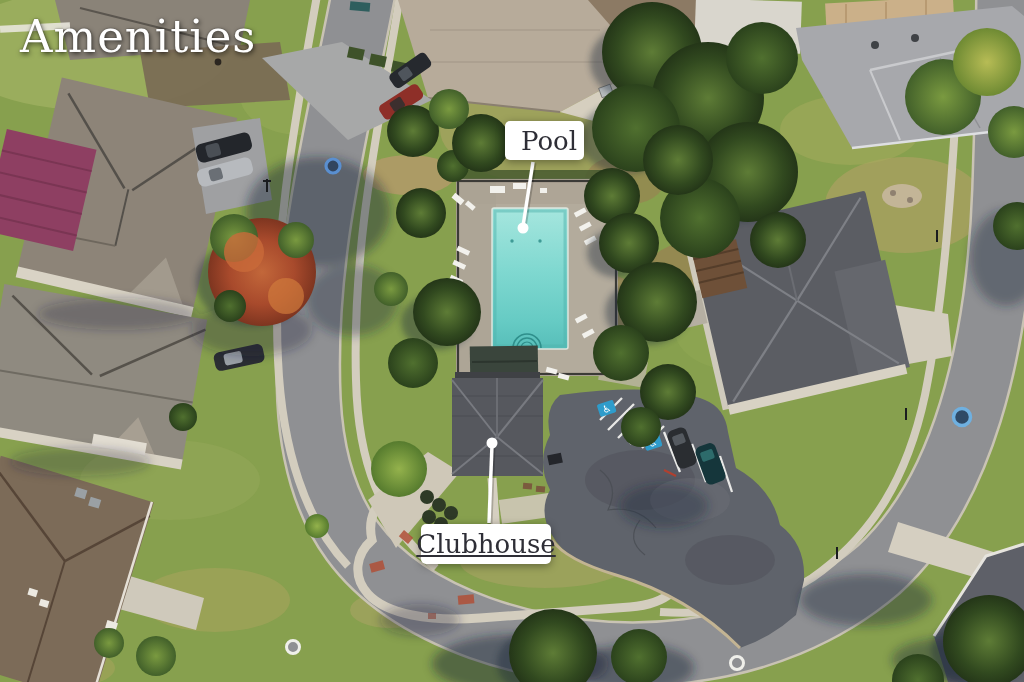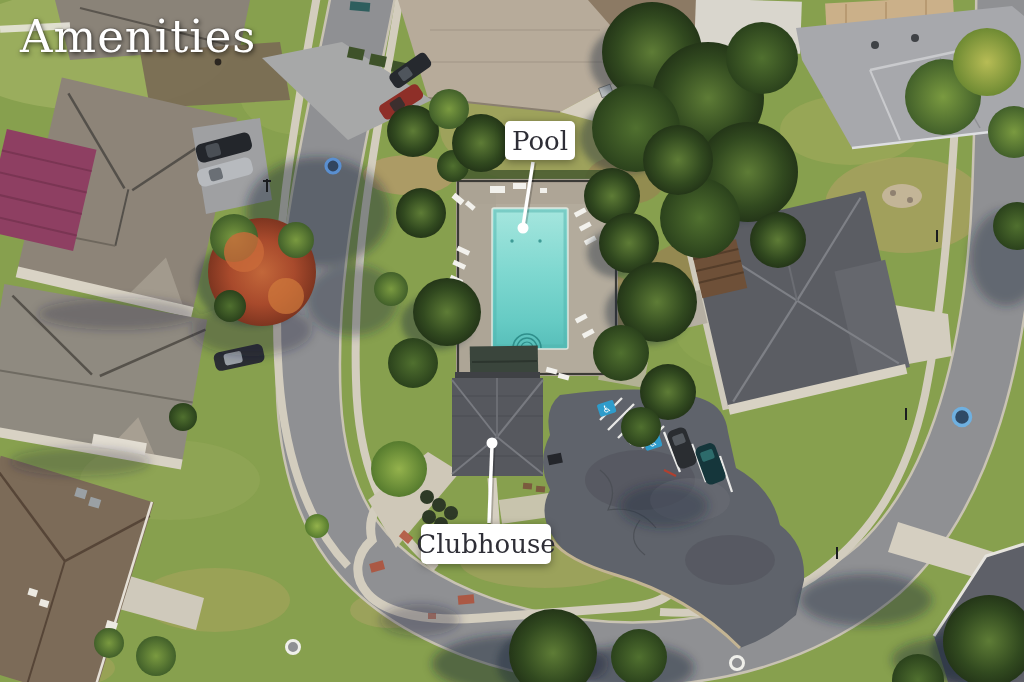--- a/index.html
+++ b/index.html
@@ -5,22 +5,22 @@
   html,body{margin:0;padding:0;background:#222;}
   #stage{position:relative;width:1024px;height:682px;overflow:hidden;
          font-family:"DejaVu Serif","Liberation Serif",serif;background:#87A04E;}
   #stage svg{position:absolute;left:0;top:0;}
   .overlay{position:absolute;z-index:10;}
   .title{left:20px;top:10px;font-size:45px;color:#ffffff;letter-spacing:1px;
          text-shadow:1px 2px 5px rgba(0,0,0,.65),0 0 2px rgba(0,0,0,.4);text-align:right;}
   .callout-label{background:#ffffff;color:#2E2E36;border-radius:5px;
          box-shadow:0 2px 8px rgba(0,0,0,.38);display:flex;align-items:center;
          justify-content:center;white-space:nowrap;}
-  .pool-label{left:505px;top:121px;width:70px;height:39px;font-size:26px;}
-  .clubhouse-label{left:421px;top:524px;width:130px;height:40px;font-size:26px;}
+  .pool-label{left:505px;top:121px;width:70px;height:39px;font-size:26px;padding-left:9px;}
+  .clubhouse-label{left:421px;top:524px;width:130px;height:40px;font-size:26px;text-decoration:underline;}
 </style>
 </head>
 <body>
 
 <div id="stage">
 
 <svg width="1024" height="682" viewBox="0 0 1024 682">
   <defs>
     <linearGradient id="poolG" x1="0" y1="0" x2="0" y2="1">
       <stop offset="0" stop-color="#A6E6DE"></stop>

